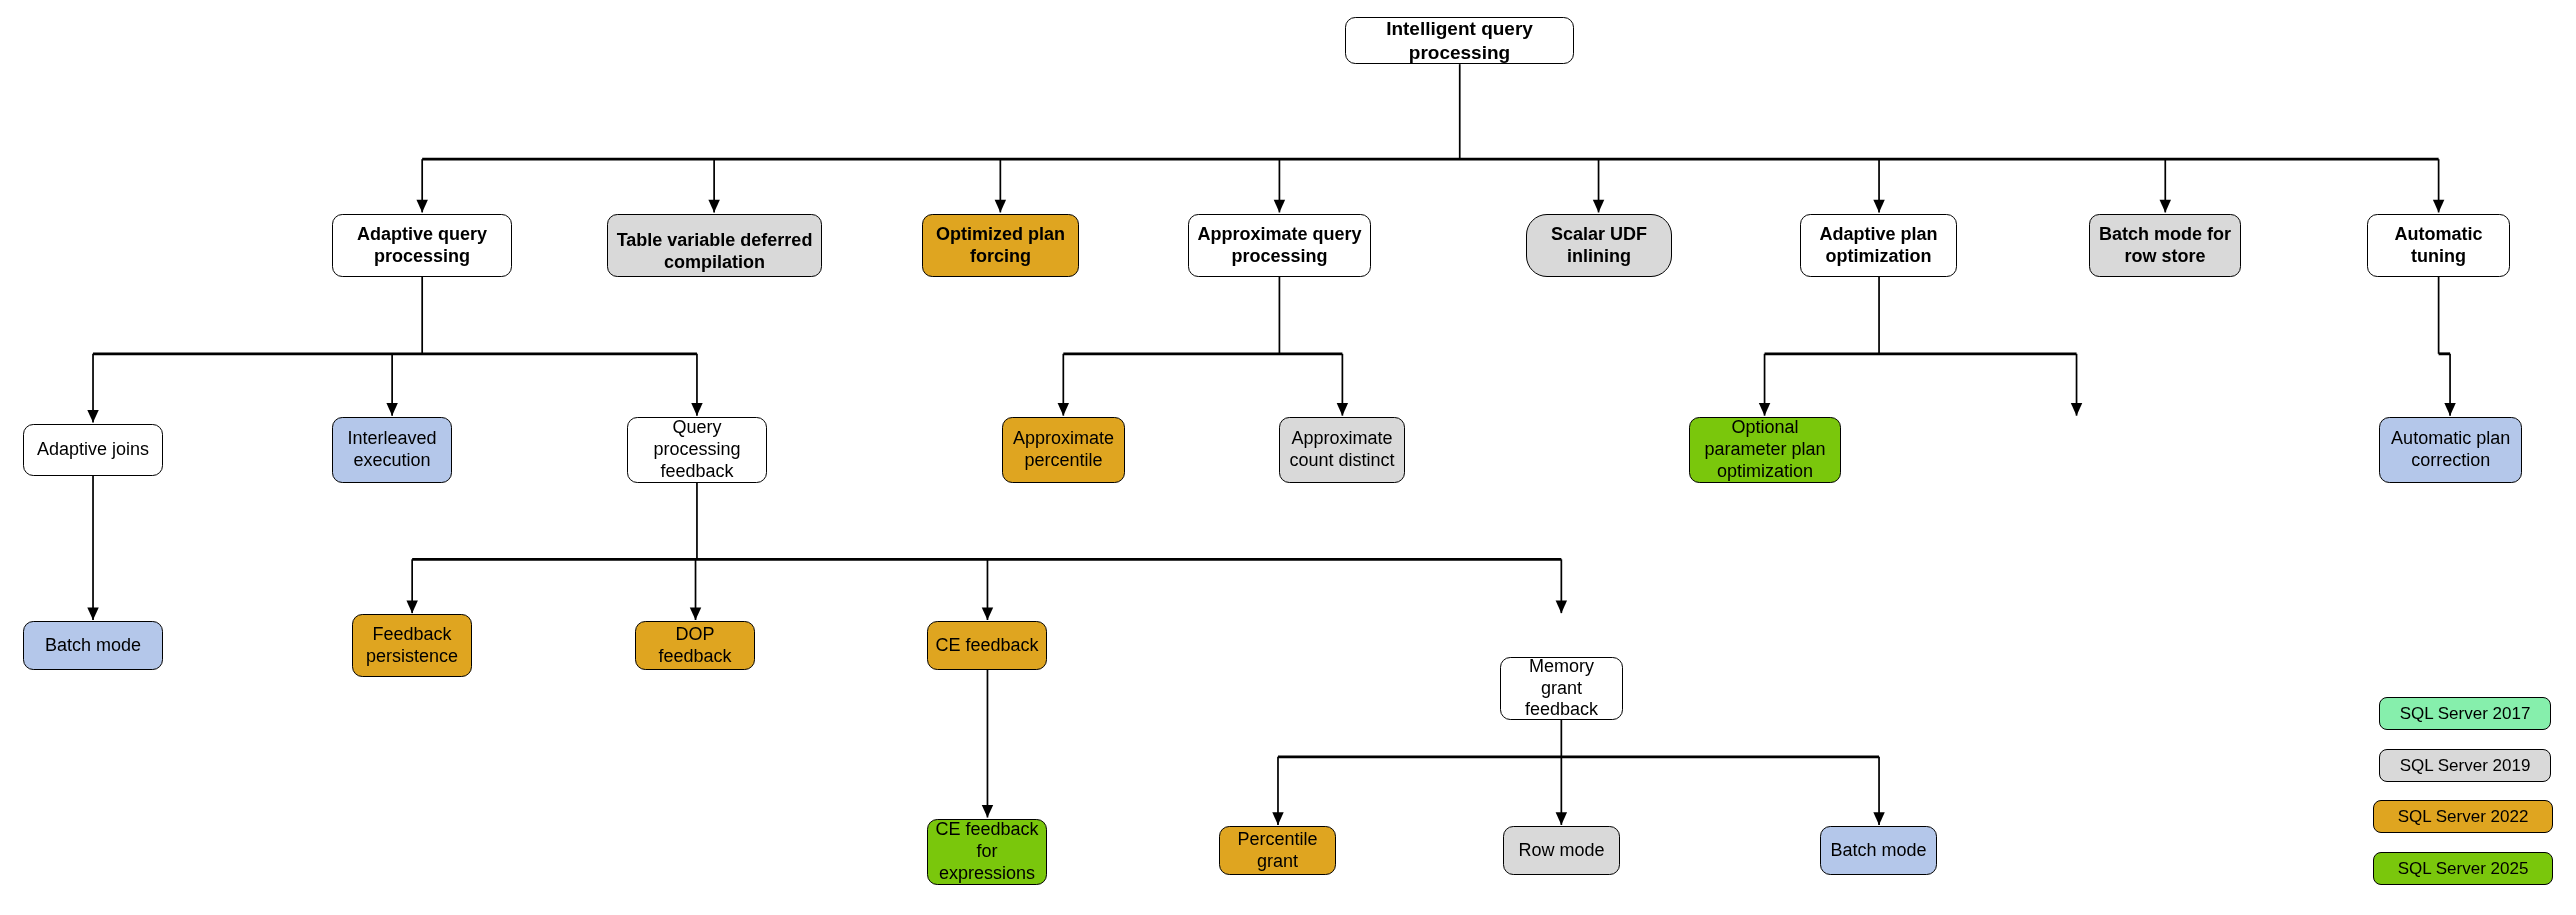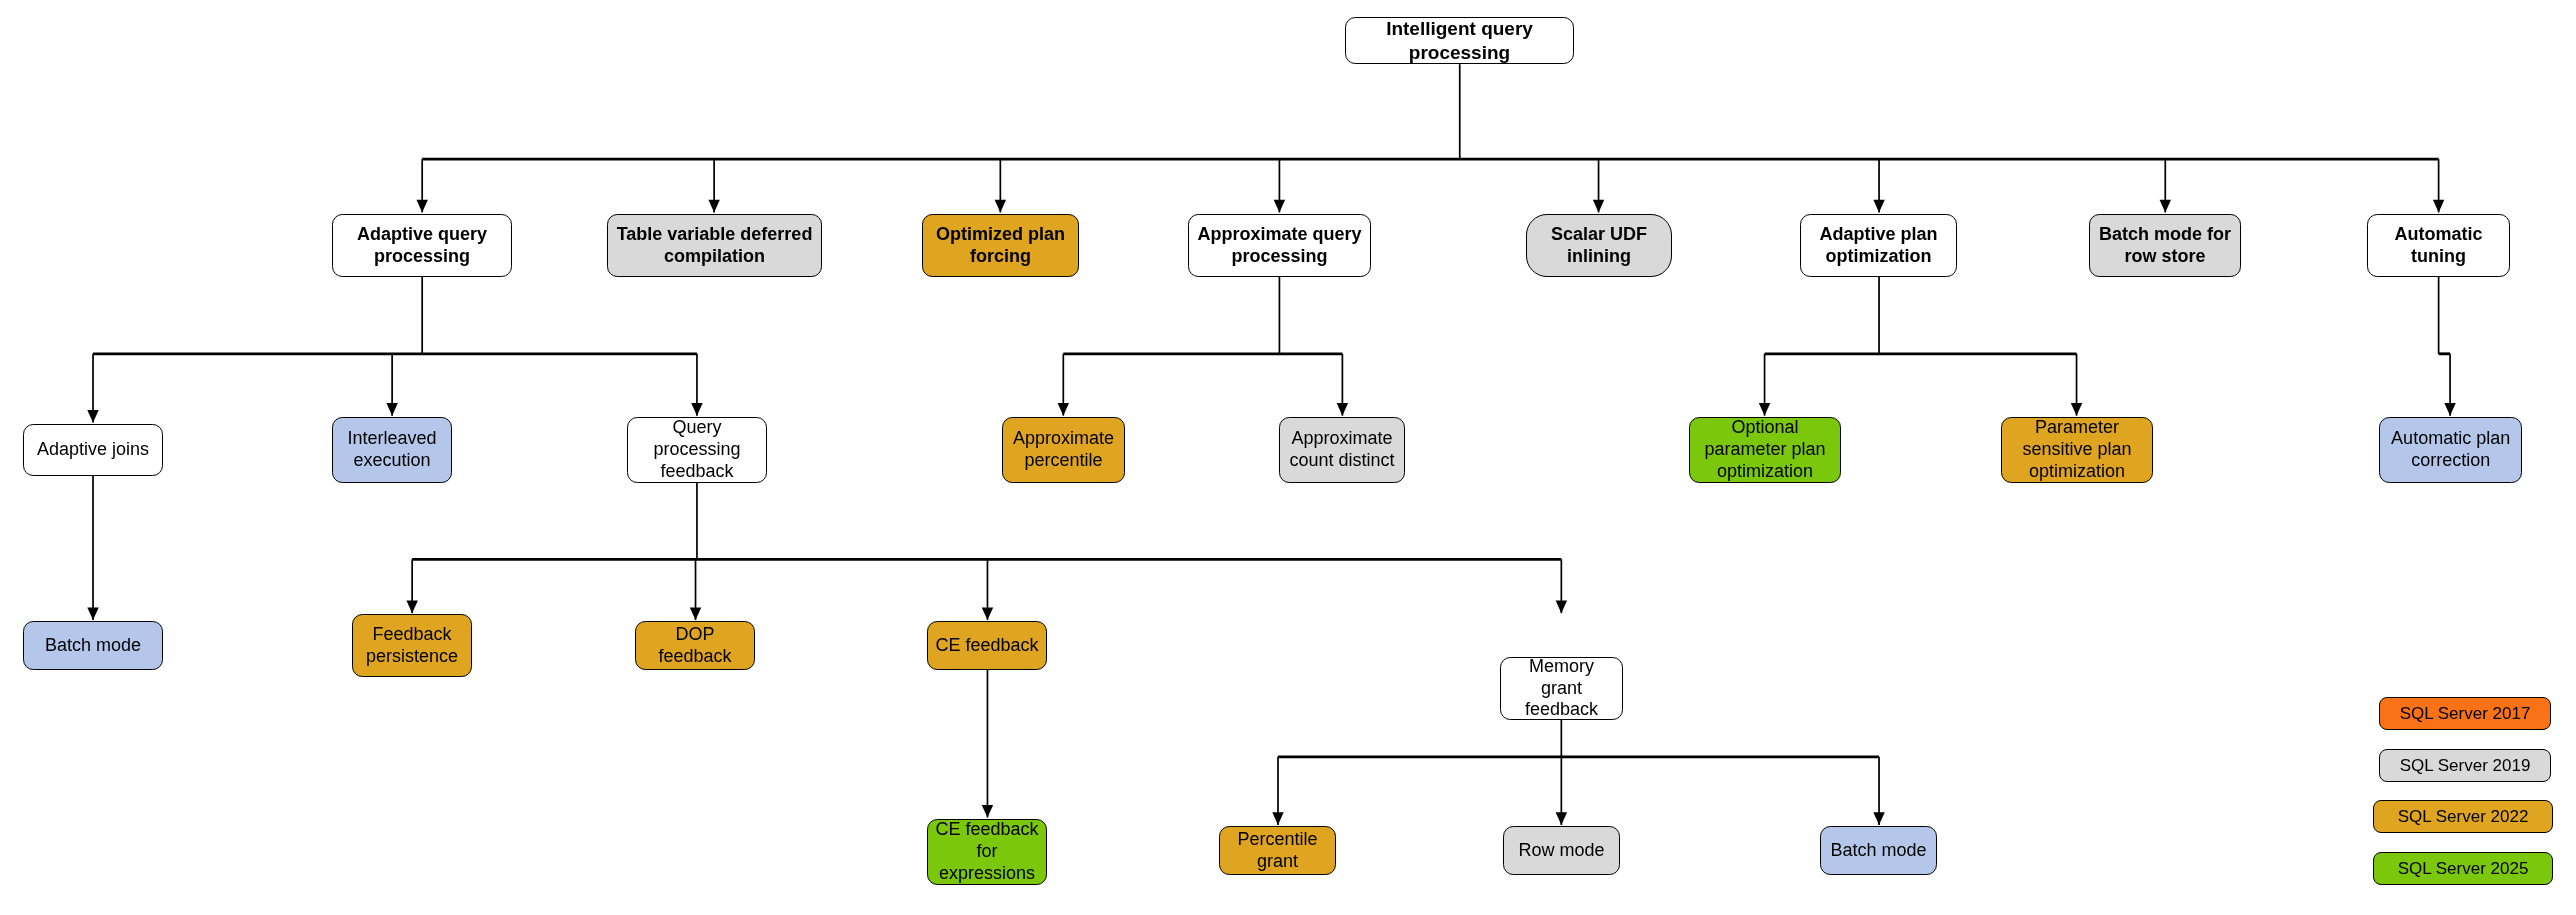--- a/index.html
+++ b/index.html
@@ -59,21 +59,21 @@
     border-radius: 8px;
     background: #ffffff;
     display: flex;
     align-items: center;
     justify-content: center;
     font-size: 17px;
     color: #000000;
     z-index: 2;
   }
   .legend-item.gray   { background: #d9d9d9; }
-  .legend-item.blue   { background: #f97316; }
+  .legend-item.blue   { background: #86efac; }
   .legend-item.orange { background: #dfa520; }
   .legend-item.green  { background: #7ac70c; }
 </style>
 </head>
 <body>
 
 <div id="canvas">
   <svg id="edges" viewBox="0 0 4500 1600">
       <line x1="2550" y1="112" x2="2550" y2="278" stroke="#000" stroke-width="3"></line>
       <line x1="737.5" y1="278" x2="4260" y2="278" stroke="#000" stroke-width="5"></line>
@@ -139,21 +139,21 @@
       <polygon points="2717.5,1419 2737.5,1419 2727.5,1441" fill="#000"></polygon>
       <line x1="3282.5" y1="1322" x2="3282.5" y2="1441" stroke="#000" stroke-width="3"></line>
       <polygon points="3272.5,1419 3292.5,1419 3282.5,1441" fill="#000"></polygon>
     </svg>
 <div class="node root " style="left: 1345px; top: 17px; width: 229px; height: 47px;">
       <span>Intelligent query processing</span>
     </div>
     <div class="node level2 " style="left: 332px; top: 214px; width: 180px; height: 63px;">
       <span>Adaptive query processing</span>
     </div>
-    <div class="node level2 gray" style="left: 607px; top: 214px; width: 215px; height: 63px;">
+    <div class="node level2 gray" style="left: 607px; top: 214px; width: 215px; height: 63px; align-items: flex-end;">
       <span>Table variable deferred compilation</span>
     </div>
     <div class="node level2 " style="left: 1188px; top: 214px; width: 183px; height: 63px;">
       <span>Approximate query processing</span>
     </div>
     <div class="node level2 orange" style="left: 922px; top: 214px; width: 157px; height: 63px;">
       <span>Optimized plan forcing</span>
     </div>
     <div class="node level2 gray" style="left: 1526px; top: 214px; width: 146px; height: 63px; border-radius: 21px;">
       <span>Scalar UDF inlining</span>
@@ -177,23 +177,20 @@
       <span>Query processing feedback</span>
     </div>
     <div class="node orange" style="left: 1002px; top: 417px; width: 123px; height: 66px;">
       <span>Approximate percentile</span>
     </div>
     <div class="node gray" style="left: 1279px; top: 417px; width: 126px; height: 66px;">
       <span>Approximate count distinct</span>
     </div>
     <div class="node green" style="left: 1689px; top: 417px; width: 152px; height: 66px;">
       <span>Optional parameter plan optimization</span>
-    </div>
-    <div class="node orange" style="left: 2001px; top: 417px; width: 152px; height: 66px;">
-      <span>Parameter sensitive plan optimization</span>
     </div>
     <div class="node blue" style="left: 2379px; top: 417px; width: 143px; height: 66px; padding-left: 6px;">
       <span>Automatic plan correction</span>
     </div>
     <div class="node blue" style="left: 23px; top: 621px; width: 140px; height: 49px;">
       <span>Batch mode</span>
     </div>
     <div class="node orange" style="left: 352px; top: 614px; width: 120px; height: 63px; align-items: center;">
       <span>Feedback persistence</span>
     </div>

